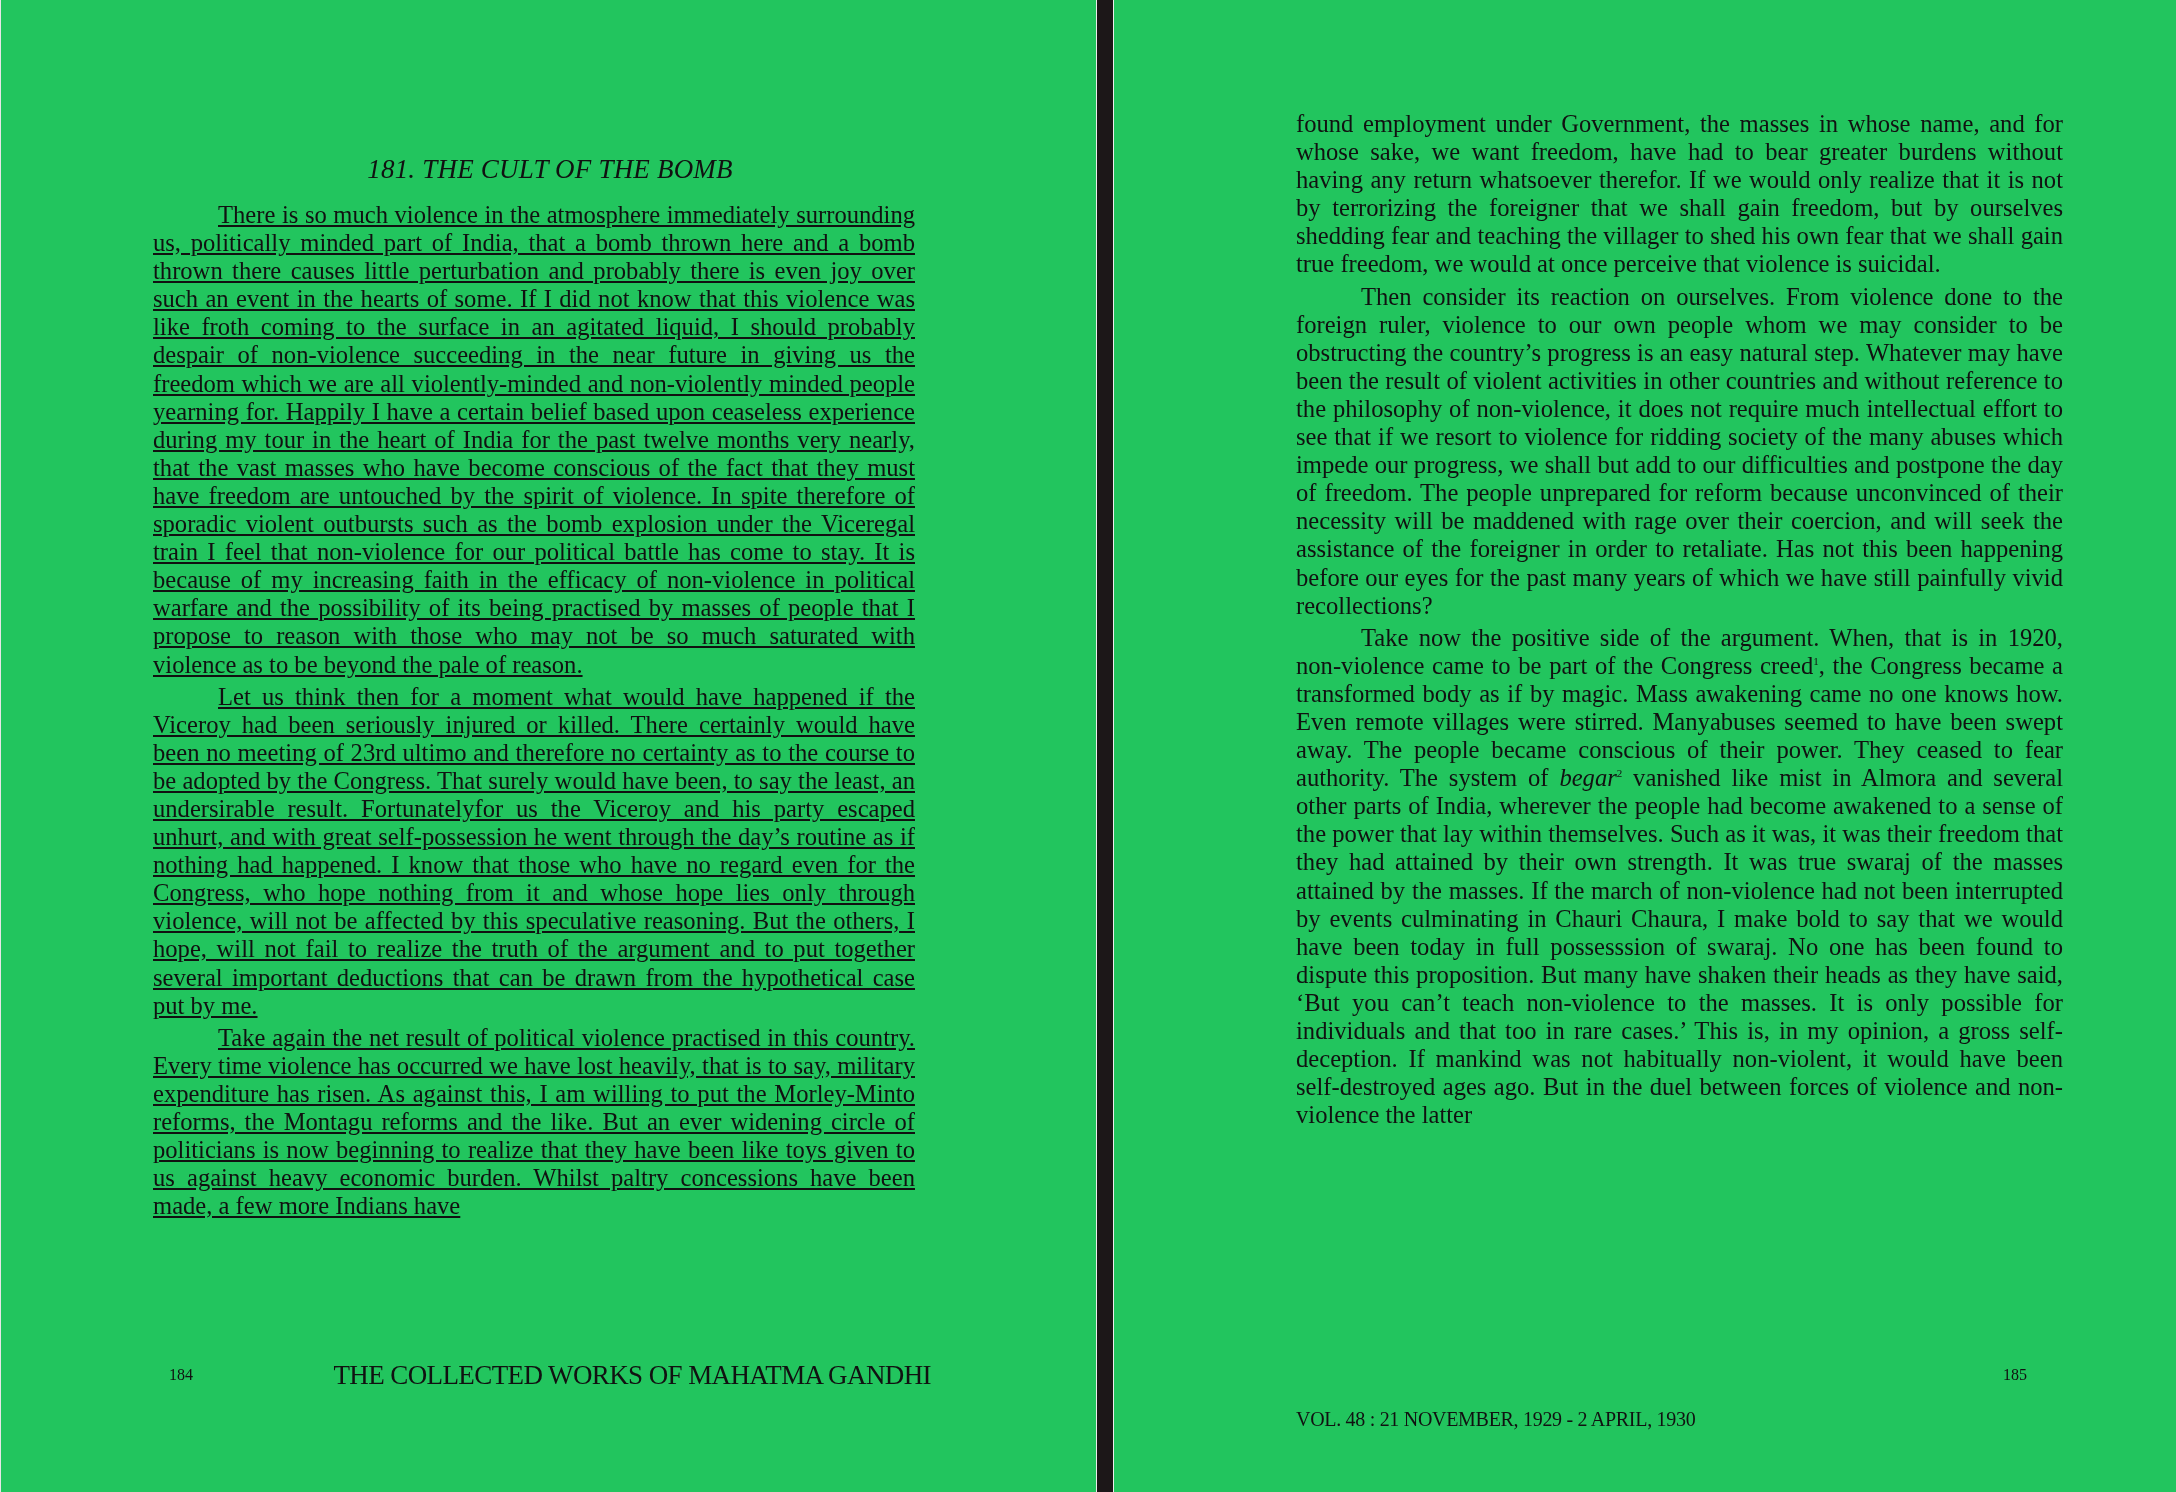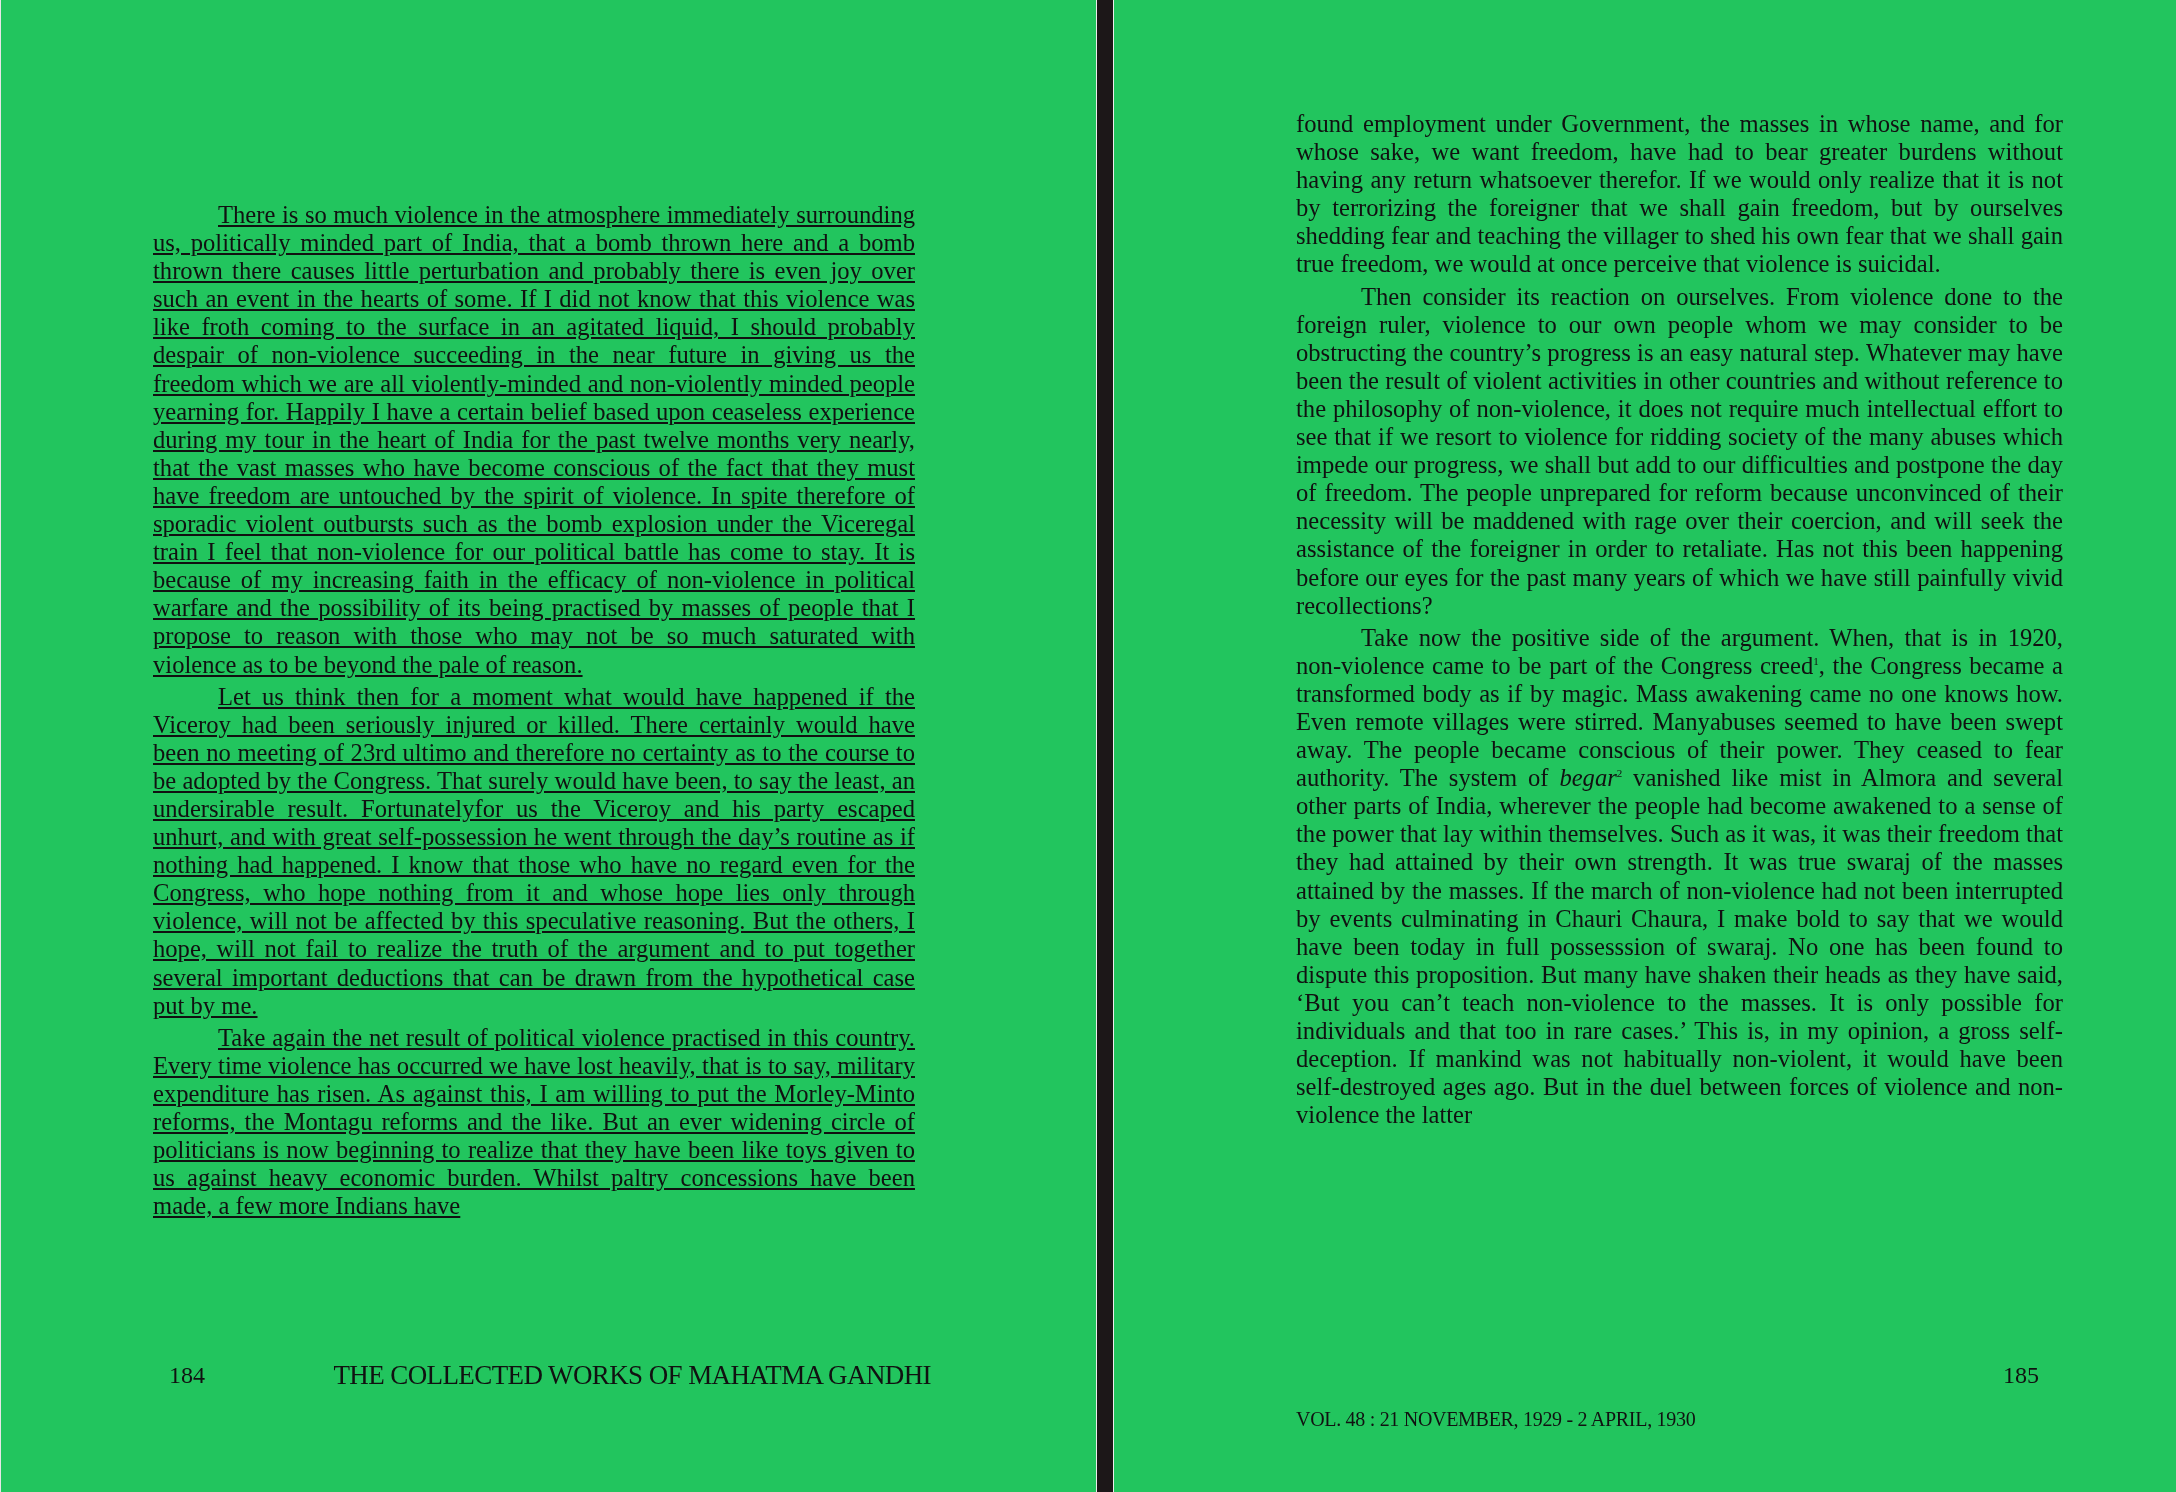--- a/index.html
+++ b/index.html
@@ -89,36 +89,37 @@
       line-height: 25px;
     }
     .footnote sup {
       font-size: 10px;
       vertical-align: 8px;
       margin-right: 4px;
     }
     .footer {
       position: absolute;
       top: 1361px;
-      font-size: 24px;
+      font-size: 16px;
       line-height: 28px;
     }
     .footer-small {
       font-size: 27px;
       letter-spacing: -0.6px;
     }
     #left-page-number { left: 168px; }
     #left-running-head { right: 167px; }
     #right-running-head { left: 182px; letter-spacing: -0.3px; }
     #right-page-number { left: 889px; }
   </style>
 </head>
 <body>
 
 <div class="page" id="page-left">
+  <div class="title">181. THE CULT OF THE BOMB</div>
 
   <div class="column" id="left-column">
     <p class="para">There is so much violence in the atmosphere immediately surrounding us, politically minded part of India, that a bomb thrown here and a bomb thrown there causes little perturbation and probably there is even joy over such an event in the hearts of some. If I did not know that this violence was like froth coming to the surface in  an agitated liquid, I should probably despair of non-violence succeeding in the near future in giving us the freedom which we are all violently-minded and non-violently minded people yearning for. Happily I have a certain belief based upon ceaseless experience during my tour in the heart of India for the past twelve months very nearly, that the vast masses who have become conscious of the fact that they must have freedom are untouched by the spirit of violence. In spite therefore of sporadic violent outbursts such as the bomb explosion under the Viceregal train I feel that non-violence for our political battle has come to stay. It is because of my increasing faith in the efficacy of non-violence in political warfare and the possibility of its being practised by masses of people that I propose to reason with those who may not be so much saturated with violence as to be beyond the pale of reason.</p>
     <p class="para">Let us think then for a moment what would have happened if the Viceroy had been seriously injured or killed. There certainly would have been no meeting of 23rd ultimo and therefore no certainty as to the course to be adopted by the Congress. That surely would have been, to say the least, an undersirable result. Fortunatelyfor us the Viceroy and his party escaped unhurt, and with great self-possession he went through the day’s routine as if nothing had happened. I know that those who have no regard even for the Congress, who hope nothing from it and whose hope lies only through violence, will not be affected by this speculative reasoning. But the others, I hope, will not fail to realize the truth of the argument and to put together several important deductions that can be drawn from the hypothetical case put by me.</p>
     <p class="para">Take again the net result of political violence practised in this country. Every time violence has occurred we have lost heavily, that is to say, military expenditure has risen. As against this, I am willing to put the Morley-Minto reforms, the Montagu reforms and the like. But an ever widening circle of politicians is now beginning to realize that they have been like toys given to us against heavy economic burden. Whilst paltry concessions have been made, a few more Indians have</p>
   </div>
 
   <div class="footer" id="left-page-number">184</div>
   <div class="footer footer-small" id="left-running-head">THE COLLECTED WORKS OF MAHATMA GANDHI</div>
 </div>

